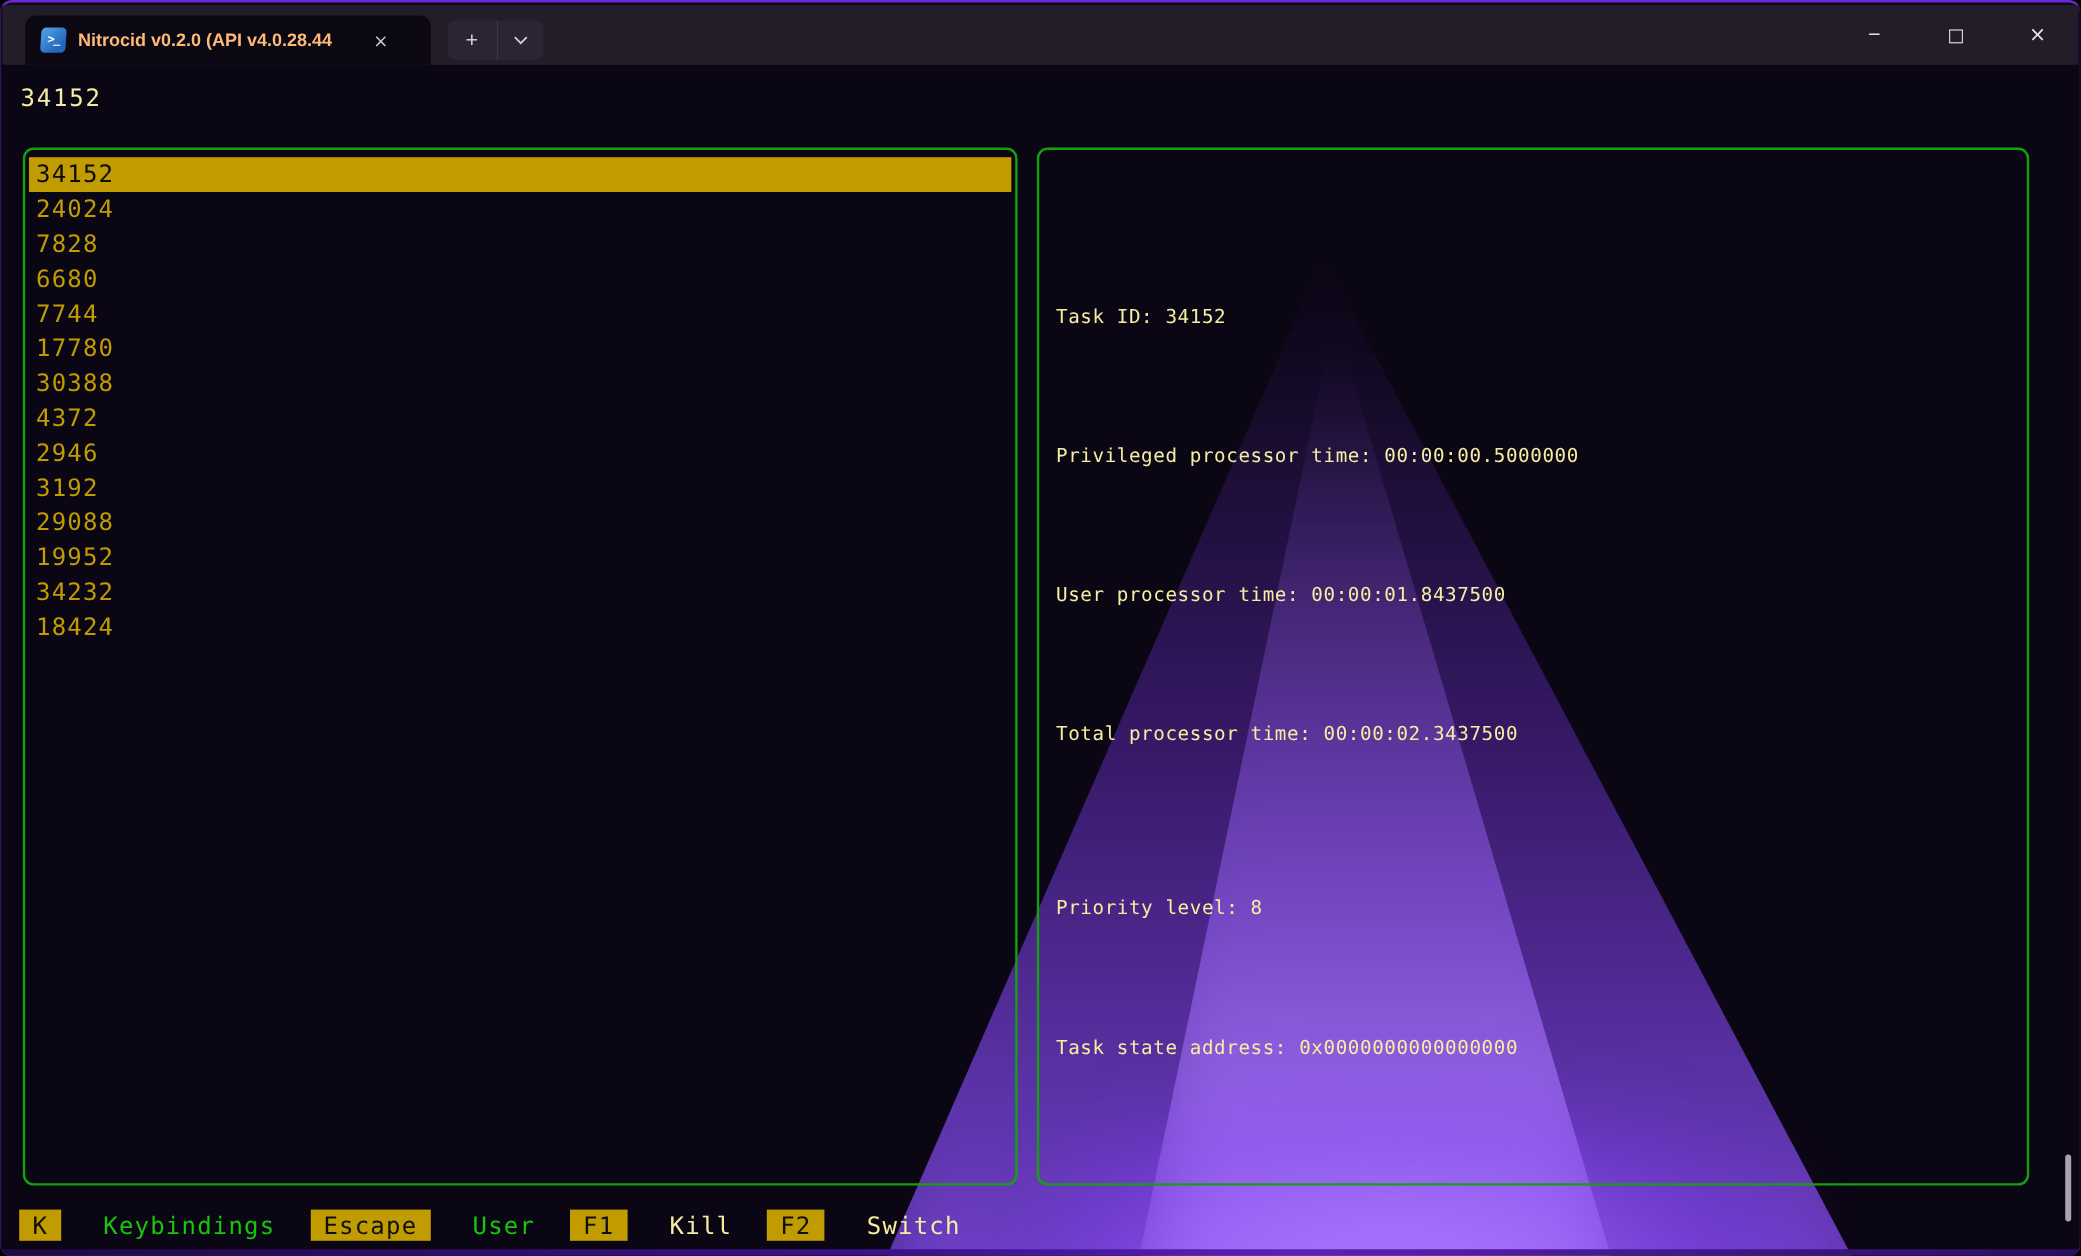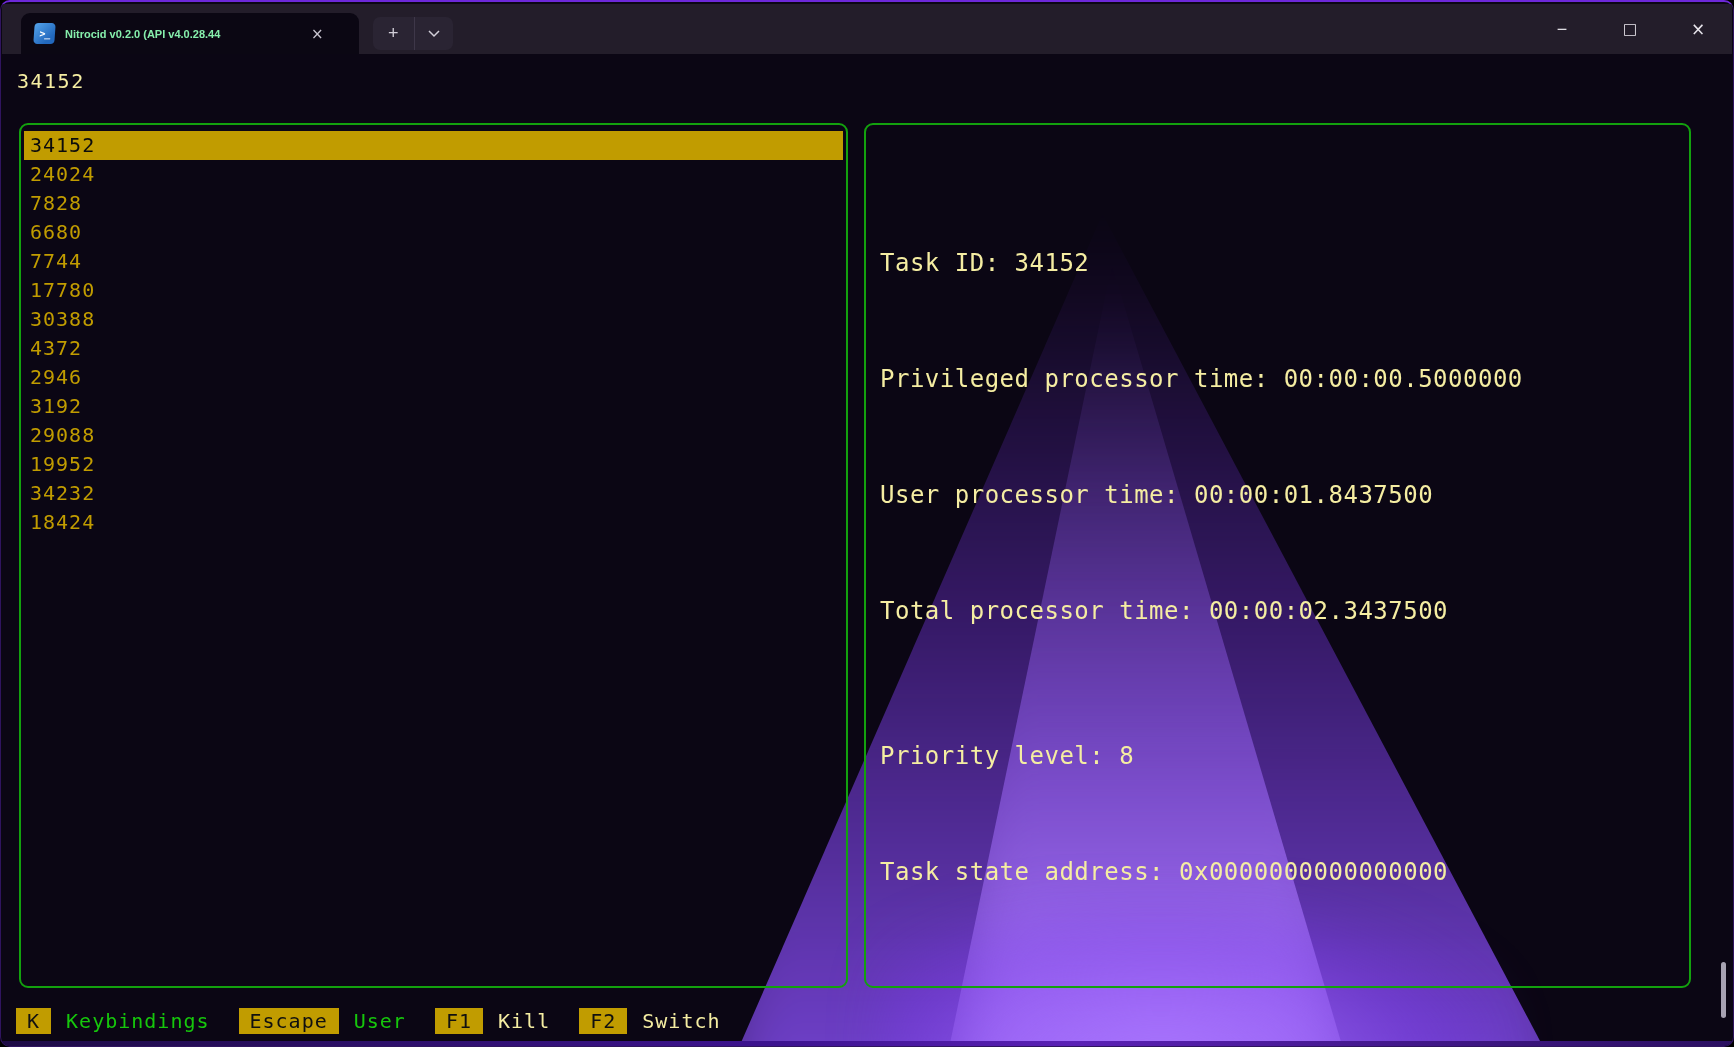--- a/index.html
+++ b/index.html
@@ -21,21 +21,21 @@
     background:#0b0713; border-radius:9px 9px 0 0;
     display:flex; align-items:center; gap:10px; padding:0 12px 0 13px;
   }
   .ps-icon {
     width:21px; height:21px; flex:0 0 21px; border-radius:4px;
     background:linear-gradient(135deg,#55a5ec 0%,#2268bd 75%);
     color:#fff; font-size:10px; font-weight:bold; line-height:21px; text-align:center;
     transform:skewX(-4deg); letter-spacing:-1px;
   }
   .tab-title {
-    color:#86efac; font-family:"Liberation Sans", sans-serif; font-size:11px; font-weight:bold;
+    color:#fdba74; font-family:"Liberation Sans", sans-serif; font-size:15px; font-weight:bold;
     white-space:nowrap; overflow:hidden; width:232px;
   }
   .tab-close { color:#c8c4cf; font-size:15px; padding:2px 4px; font-family:"DejaVu Sans", sans-serif; }
   .split-btn {
     margin:13px 0 0 14px; height:33px; background:#2a2433; border-radius:7px;
     display:flex; align-items:center; color:#d2cfd9;
   }
   .split-plus { padding:0 15px; font-size:18px; font-family:"Liberation Sans", sans-serif; }
   .split-divider { width:1px; height:33px; background:#3e3749; }
   .split-chevron { padding:0 13px; display:flex; align-items:center; }
@@ -84,32 +84,32 @@
 
   .task-list { position:absolute; inset:3px; padding-top:3px; overflow:hidden; }
   .task-row {
     height:29px; line-height:29px; padding-left:6px; font-size:20px; letter-spacing:1px;
     color:var(--gold,#c19c00); white-space:pre;
   }
   .task-row.selected { background:var(--selected-bg,#c19c00); color:var(--selected-fg,#0c0c0c); }
 
   .task-details {
     position:absolute; left:14px; top:8px; right:8px;
-    font-size:24px; line-height:29px; letter-spacing:0.5px;
+    font-size:16px; line-height:29px; letter-spacing:0.5px;
     color:var(--pale-yellow,#f5eda2); white-space:pre; overflow:hidden;
   }
 
   
   .statusbar {
     position:absolute; left:14px; right:14px; bottom:12px;
     display:flex; gap:29px; align-items:center; font-size:20px; z-index:3;
   }
   .kb-group { display:flex; gap:15px; align-items:center; }
   .chip { background:var(--selected-bg,#c19c00); color:#101010; padding:1px 11px; letter-spacing:1px; }
-  .sb-label { letter-spacing:1px; }
+  .sb-label { letter-spacing:1px;margin-left:20px; }
   .sb-label.c-green  { color:var(--text-green,#16c60c); }
   .sb-label.c-yellow { color:var(--pale-yellow,#f5eda2); }
 
   .scroll-thumb {
     position:absolute; right:6px; top:908px; width:5px; height:56px;
     background:#a7a2b2; border-radius:3px; z-index:3;
   }
 
   .bottom-edge {
     position:absolute; left:0; right:0; bottom:0; height:5px; z-index:5;

